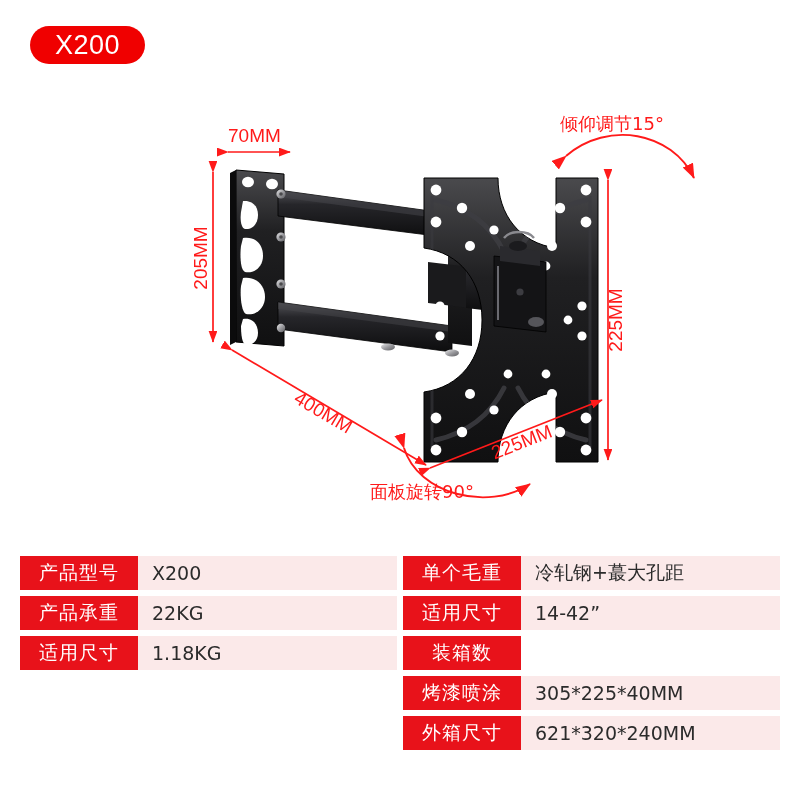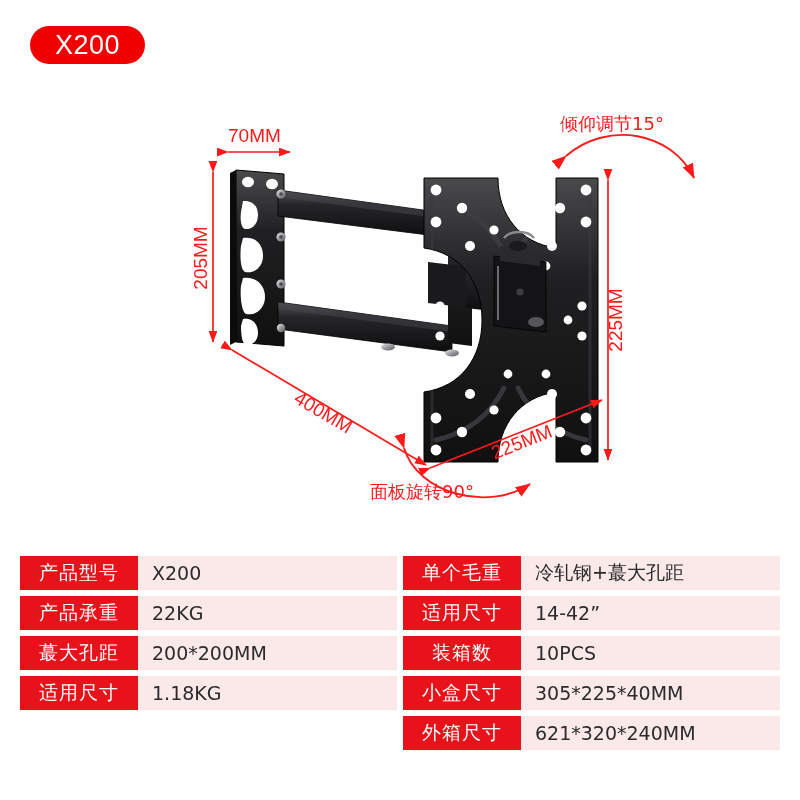--- a/index.html
+++ b/index.html
@@ -241,28 +241,20 @@
     <div class="row">
       <div class="lab">
           <span>产品承重</span>
         </div>
       <div class="val">
           <span>22KG</span>
         </div>
     </div>
     <div class="row">
       <div class="lab">
-          <span>蕞大孔距</span>
-        </div>
-      <div class="val">
-          <span>200*200MM</span>
-        </div>
-    </div>
-    <div class="row">
-      <div class="lab">
           <span>适用尺寸</span>
         </div>
       <div class="val">
           <span>1.18KG</span>
         </div>
     </div>
   </div>
 
   <div class="col">
     <div class="row">
@@ -278,27 +270,24 @@
           <span>适用尺寸</span>
         </div>
       <div class="val">
           <span>14-42”</span>
         </div>
     </div>
     <div class="row">
       <div class="lab">
           <span>装箱数</span>
         </div>
-      <div class="val">
-          <span>10PCS</span>
-        </div>
-    </div>
-    <div class="row">
-      <div class="lab">
-          <span>小盒尺寸</span>
+    </div>
+    <div class="row">
+      <div class="lab">
+          <span>烤漆喷涂</span>
         </div>
       <div class="val">
           <span>305*225*40MM</span>
         </div>
     </div>
     <div class="row">
       <div class="lab">
           <span>外箱尺寸</span>
         </div>
       <div class="val">

